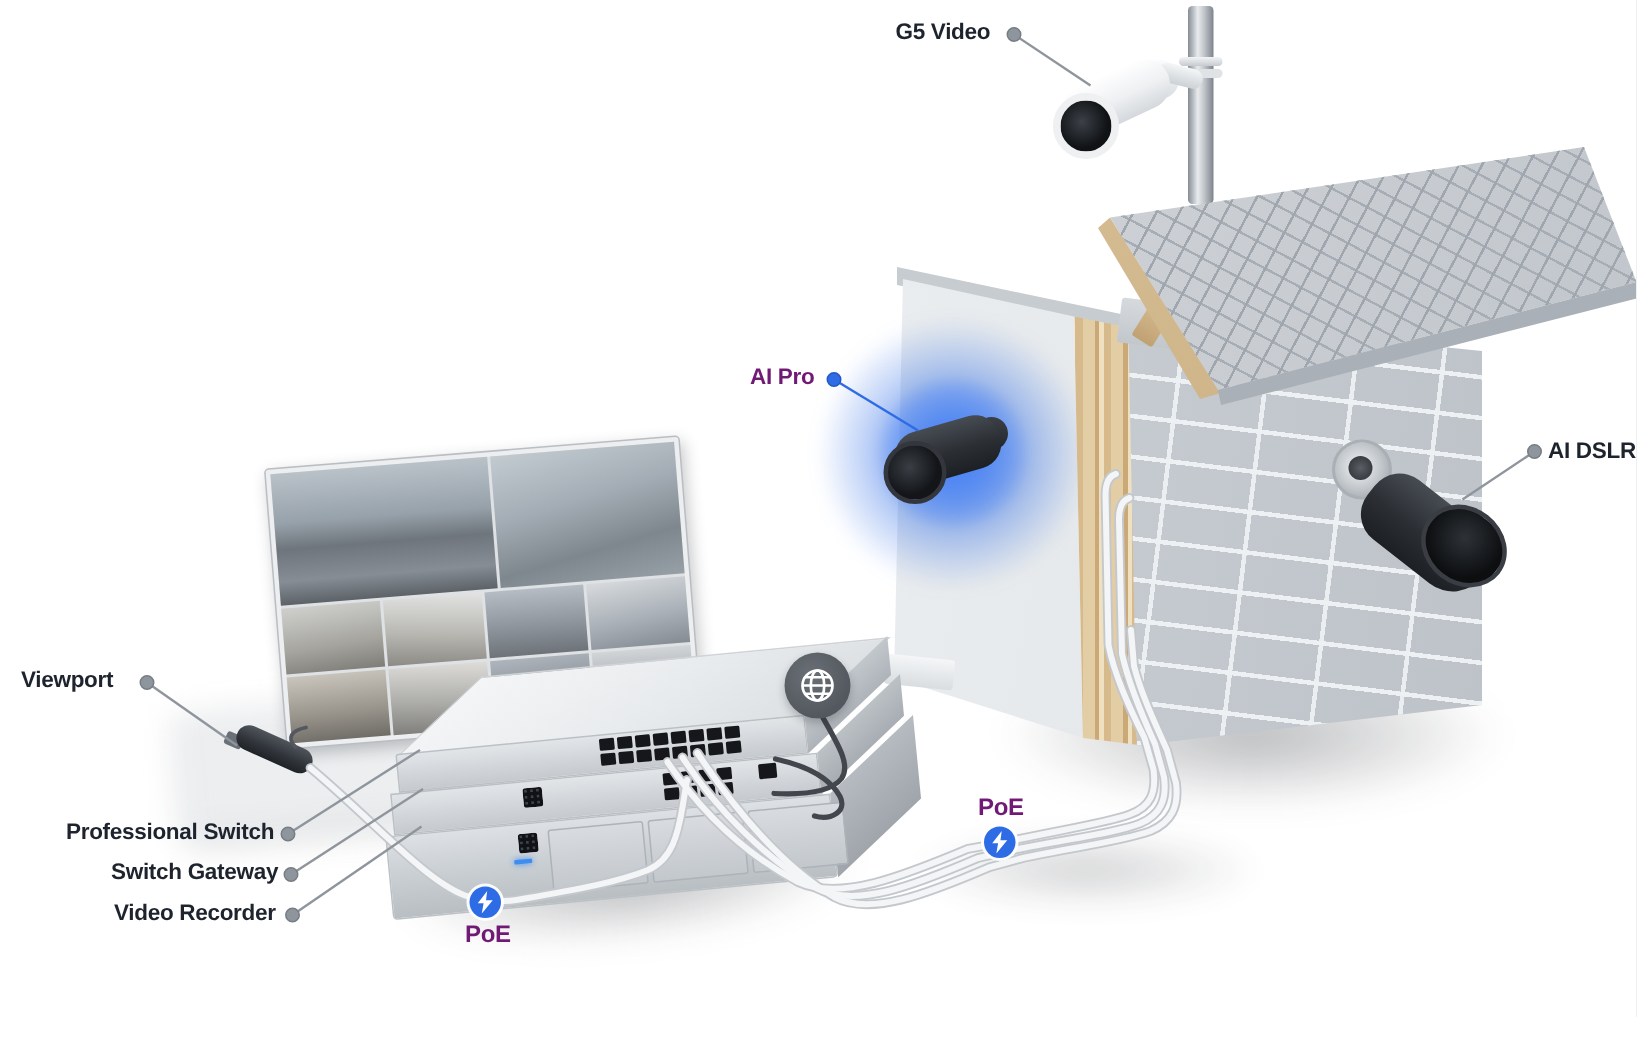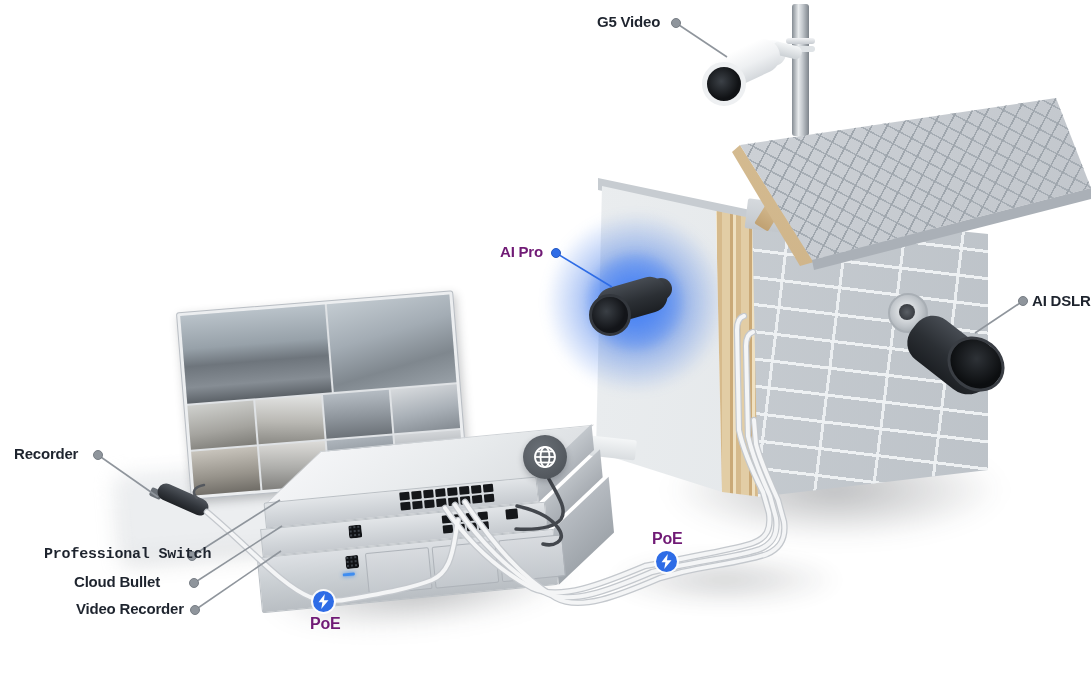--- a/index.html
+++ b/index.html
@@ -130,21 +130,21 @@
   .poe-badge.b1{left:313px;top:591px;}
   .poe-badge.b2{left:656px;top:551px;}
 
   
   .lbl{position:absolute;font-size:15px;font-weight:700;color:#1e242e;letter-spacing:-.2px;white-space:nowrap;}
   .lbl.blue{color:#701a75;}
   .lbl.g5{left:597px;top:13px;}
   .lbl.aipro{left:500px;top:243px;}
   .lbl.aidslr{left:1032px;top:292px;}
   .lbl.viewport{left:14px;top:445px;}
-  .lbl.prosw{left:44px;top:546px;font-family:Liberation Mono, monospace;}
+  .lbl.prosw{left:44px;top:546px;}
   .lbl.cgw{left:74px;top:573px;}
   .lbl.vrec{left:76px;top:600px;}
   .lbl.poe1{left:310px;top:615px;font-size:16px;}
   .lbl.poe2{left:652px;top:530px;font-size:16px;}
 
   svg.overlay{position:absolute;left:0;top:0;pointer-events:none;}
   .z1{z-index:1}.z2{z-index:2}.z3{z-index:3}.z4{z-index:4}.z5{z-index:5}.z6{z-index:6}
 </style>
 </head>
 <body>
@@ -330,20 +330,20 @@
   </div>
   <div class="poe-badge b2 z5">
     <svg width="13" height="15" viewBox="0 0 13 15">
         <path d="M7.8 0 L1.5 8.2 H5.4 L4.2 15 L11.5 6.2 H7.0 Z" fill="#ffffff"></path>
       </svg>
   </div>
 
   <div class="lbl g5 z6">G5 Video</div>
   <div class="lbl blue aipro z6">AI Pro</div>
   <div class="lbl aidslr z6">AI DSLR</div>
-  <div class="lbl viewport z6">Recorder</div>
+  <div class="lbl viewport z6">Viewport</div>
   <div class="lbl prosw z6">Professional Switch</div>
-  <div class="lbl cgw z6">Cloud Bullet</div>
+  <div class="lbl cgw z6">Switch Gateway</div>
   <div class="lbl vrec z6">Video Recorder</div>
   <div class="lbl blue poe1 z6">PoE</div>
   <div class="lbl blue poe2 z6">PoE</div>
 
 </div>
 
 </body></html>

